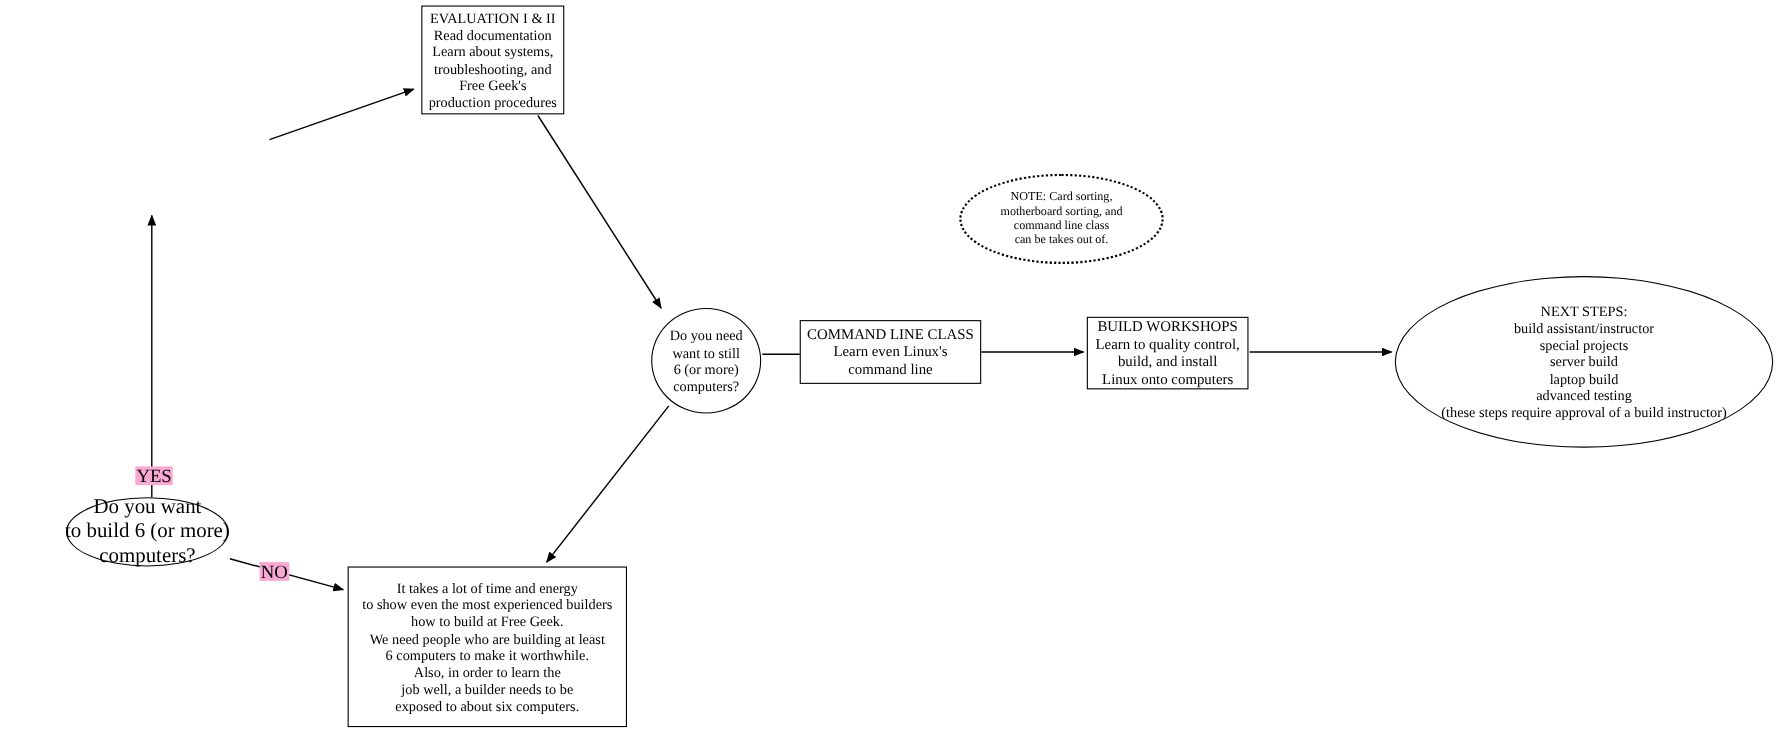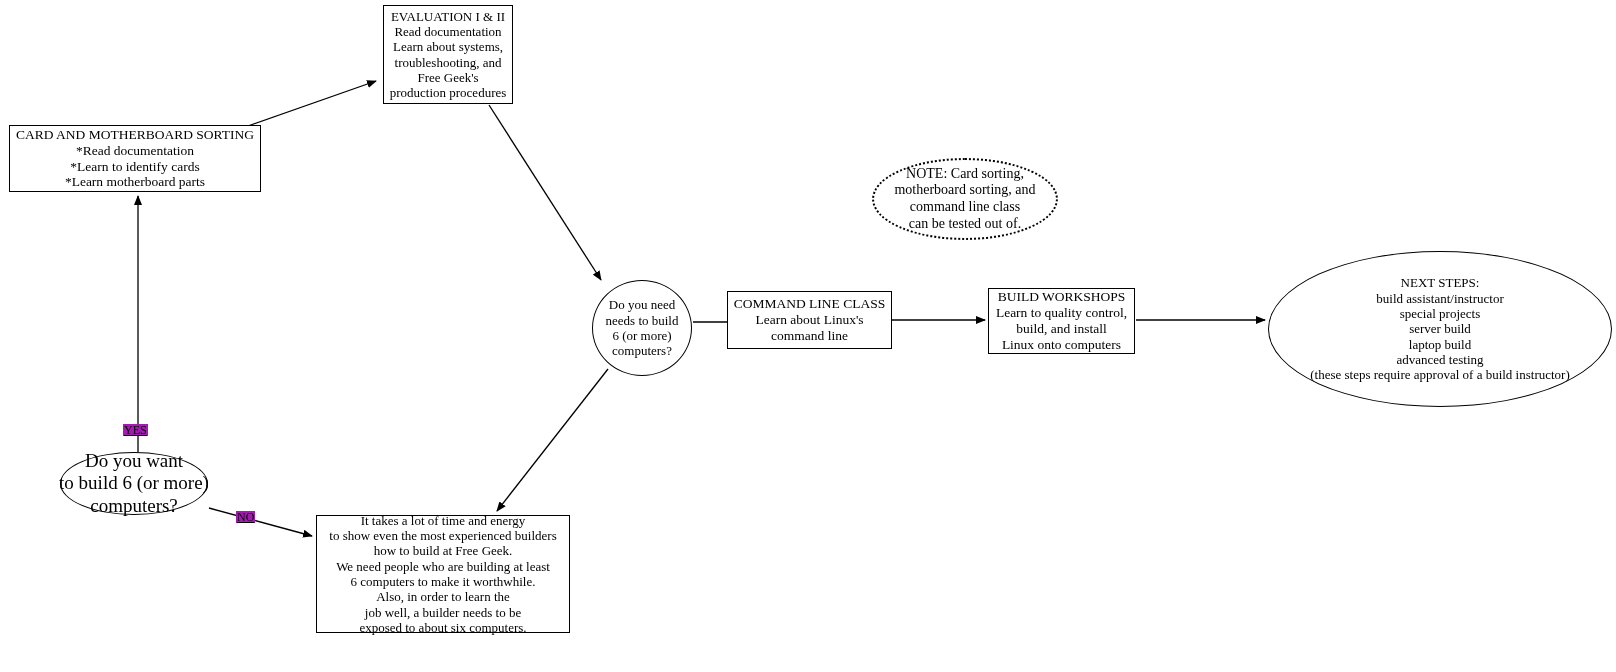--- a/index.html
+++ b/index.html
@@ -49,37 +49,36 @@
     border: 2px dotted #000000;
     border-radius: 50%;
     background: transparent;
   }
   .node .line {
     display: block;
     white-space: nowrap;
   }
   .edge-label {
     position: absolute;
-    font-size: 12px;
+    font-size: 17px;
     line-height: 1;
     white-space: nowrap;
-    background: #a21caf;
+    background: #f9a8d4;
     padding: 0 1px;
-    text-decoration: underline;
   }
   
   #node-card-sorting   { left: 9px;    top: 125px; width: 252px; height: 67px;  font-size: 13.5px; }
   #node-evaluation     { left: 383px;  top: 5px;   width: 130px; height: 99px;  font-size: 13px; }
   #node-decision-still { left: 592px;  top: 280px; width: 100px; height: 96px;  font-size: 13px; }
   #node-command-line   { left: 727px;  top: 291px; width: 165px; height: 58px;  font-size: 13.5px; }
   #node-build-workshop { left: 988px;  top: 288px; width: 147px; height: 66px;  font-size: 13.5px; }
   #node-next-steps     { left: 1268px; top: 251px; width: 344px; height: 156px; font-size: 13px; }
-  #node-note           { left: 872px;  top: 158px; width: 186px; height: 82px;  font-size: 14px; }
+  #node-note           { left: 872px;  top: 158px; width: 186px; height: 82px;  font-size: 11px; }
   #node-decision-want  { left: 60px;   top: 452px; width: 148px; height: 63px;  font-size: 19px; }
-  #node-explanation    { left: 316px;  top: 515px; width: 254px; height: 118px; font-size: 13px; }
+  #node-explanation    { left: 316px;  top: 515px; width: 254px; height: 146px; font-size: 13px; }
   #label-yes { left: 123px; top: 424px; }
   #label-no  { left: 194px; top: 511px; margin-left: 42px; }
 </style>
 </head>
 <body>
 
 <div id="canvas">
 
   <svg class="edges" viewBox="0 0 1616 672">
     <defs>
@@ -98,46 +97,40 @@
 
     <line x1="892" y1="320" x2="985" y2="320" stroke="#000000" stroke-width="1.3" marker-end="url(#arrow)"></line>
 
     <line x1="1136" y1="320" x2="1265" y2="320" stroke="#000000" stroke-width="1.3" marker-end="url(#arrow)"></line>
 
     <line x1="608" y1="369" x2="497" y2="511" stroke="#000000" stroke-width="1.3" marker-end="url(#arrow)"></line>
 
     <line x1="209" y1="508" x2="312" y2="536" stroke="#000000" stroke-width="1.3" marker-end="url(#arrow)"></line>
   </svg>
 
-  <div class="node box" id="node-card-sorting">
-    <span class="line">CARD AND MOTHERBOARD SORTING</span>
-    <span class="line">*Read documentation</span>
-    <span class="line">*Learn to identify cards</span>
-    <span class="line">*Learn motherboard parts</span>
-  </div>
 
   <div class="node box" id="node-evaluation">
     <span class="line">EVALUATION I &amp; II</span>
     <span class="line">Read documentation</span>
     <span class="line">Learn about systems,</span>
     <span class="line">troubleshooting, and</span>
     <span class="line">Free Geek's</span>
     <span class="line">production procedures</span>
   </div>
 
   <div class="node ellipse" id="node-decision-still">
     <span class="line">Do you need</span>
-    <span class="line">needs to build</span>
+    <span class="line">want to still</span>
     <span class="line">6 (or more)</span>
     <span class="line">computers?</span>
   </div>
 
   <div class="node box" id="node-command-line">
     <span class="line">COMMAND LINE CLASS</span>
-    <span class="line">Learn about Linux's</span>
+    <span class="line">Learn even Linux's</span>
     <span class="line">command line</span>
   </div>
 
   <div class="node box" id="node-build-workshop">
     <span class="line">BUILD WORKSHOPS</span>
     <span class="line">Learn to quality control,</span>
     <span class="line">build, and install</span>
     <span class="line">Linux onto computers</span>
   </div>
 
@@ -148,21 +141,21 @@
     <span class="line">server build</span>
     <span class="line">laptop build</span>
     <span class="line">advanced testing</span>
     <span class="line">(these steps require approval of a build instructor)</span>
   </div>
 
   <div class="node ellipse-dotted" id="node-note">
     <span class="line">NOTE: Card sorting,</span>
     <span class="line">motherboard sorting, and</span>
     <span class="line">command line class</span>
-    <span class="line">can be tested out of.</span>
+    <span class="line">can be takes out of.</span>
   </div>
 
   <div class="node ellipse" id="node-decision-want">
     <span class="line">Do you want</span>
     <span class="line">to build 6 (or more)</span>
     <span class="line">computers?</span>
   </div>
 
   <div class="node box" id="node-explanation">
     <span class="line">It takes a lot of time and energy</span>

